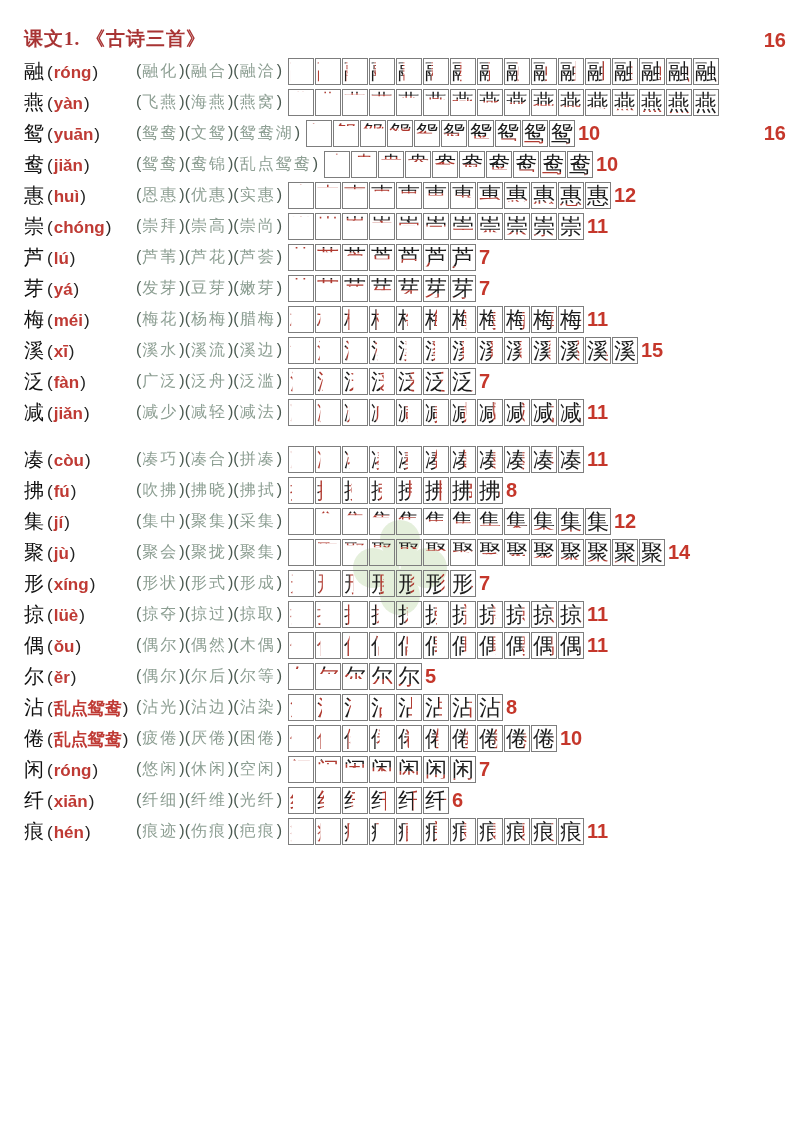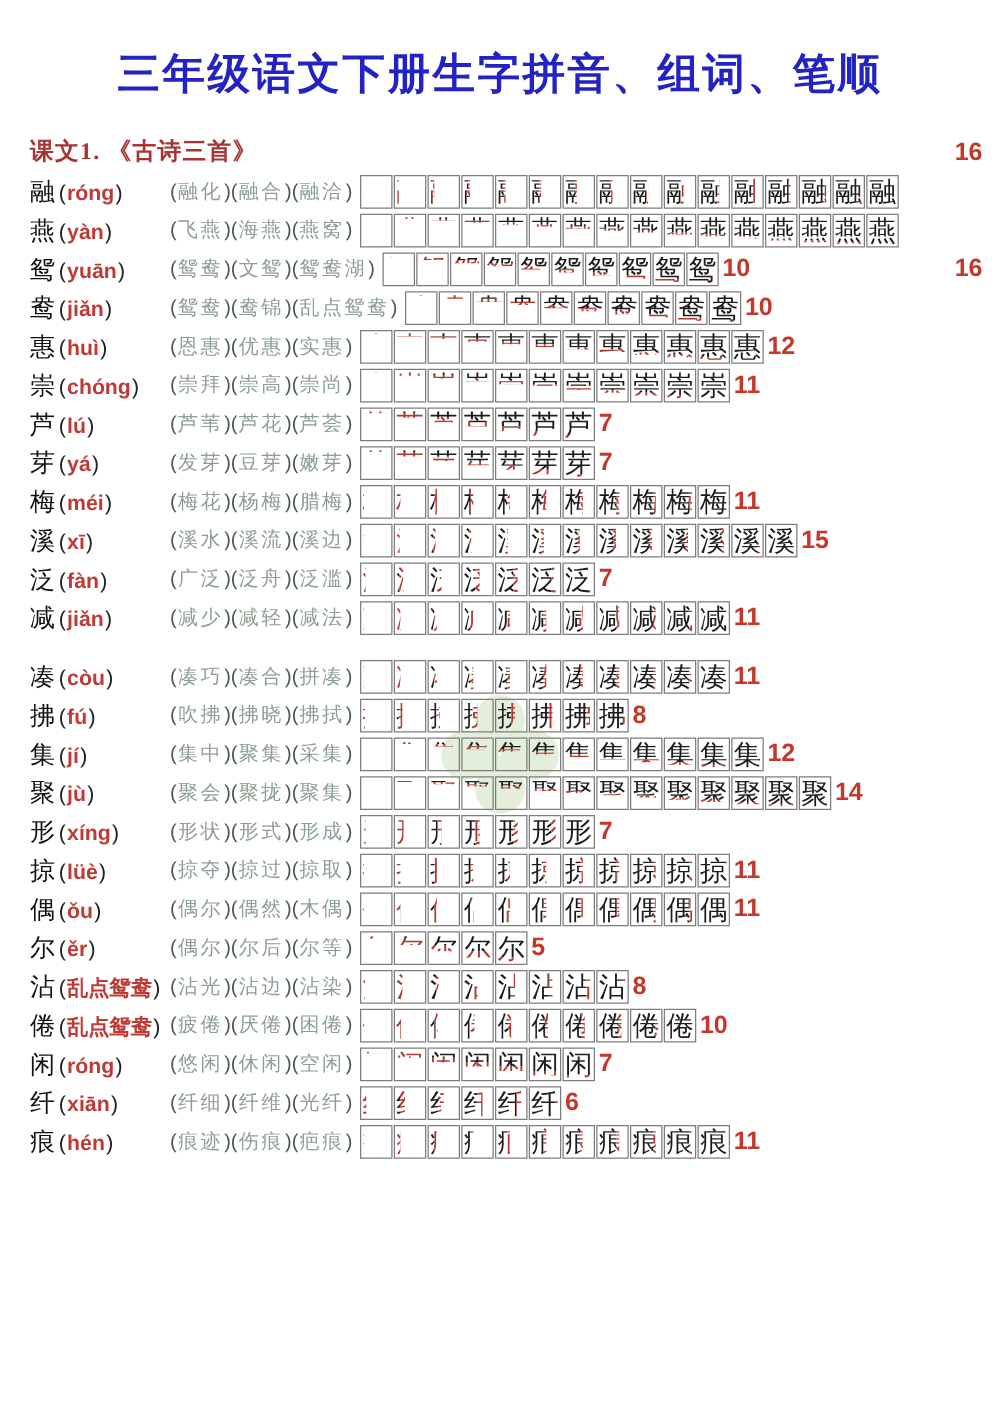--- a/index.html
+++ b/index.html
@@ -63,21 +63,20 @@
 
 <div class="page">
 
   <div class="clover">
     <div class="leaf l1"></div>
     <div class="leaf l2"></div>
     <div class="leaf l3"></div>
     <div class="leaf l4"></div>
   </div>
 
-  <h1 class="title">三年级语文下册生字拼音、组词、笔顺</h1>
 
   <div class="content">
 
     <section>
       <div class="sec-head">
         <span class="sec-title">课文1. 《古诗三首》</span>
         <span class="mcount">16</span>
       </div>
       <div class="rows">
           <div class="row">

